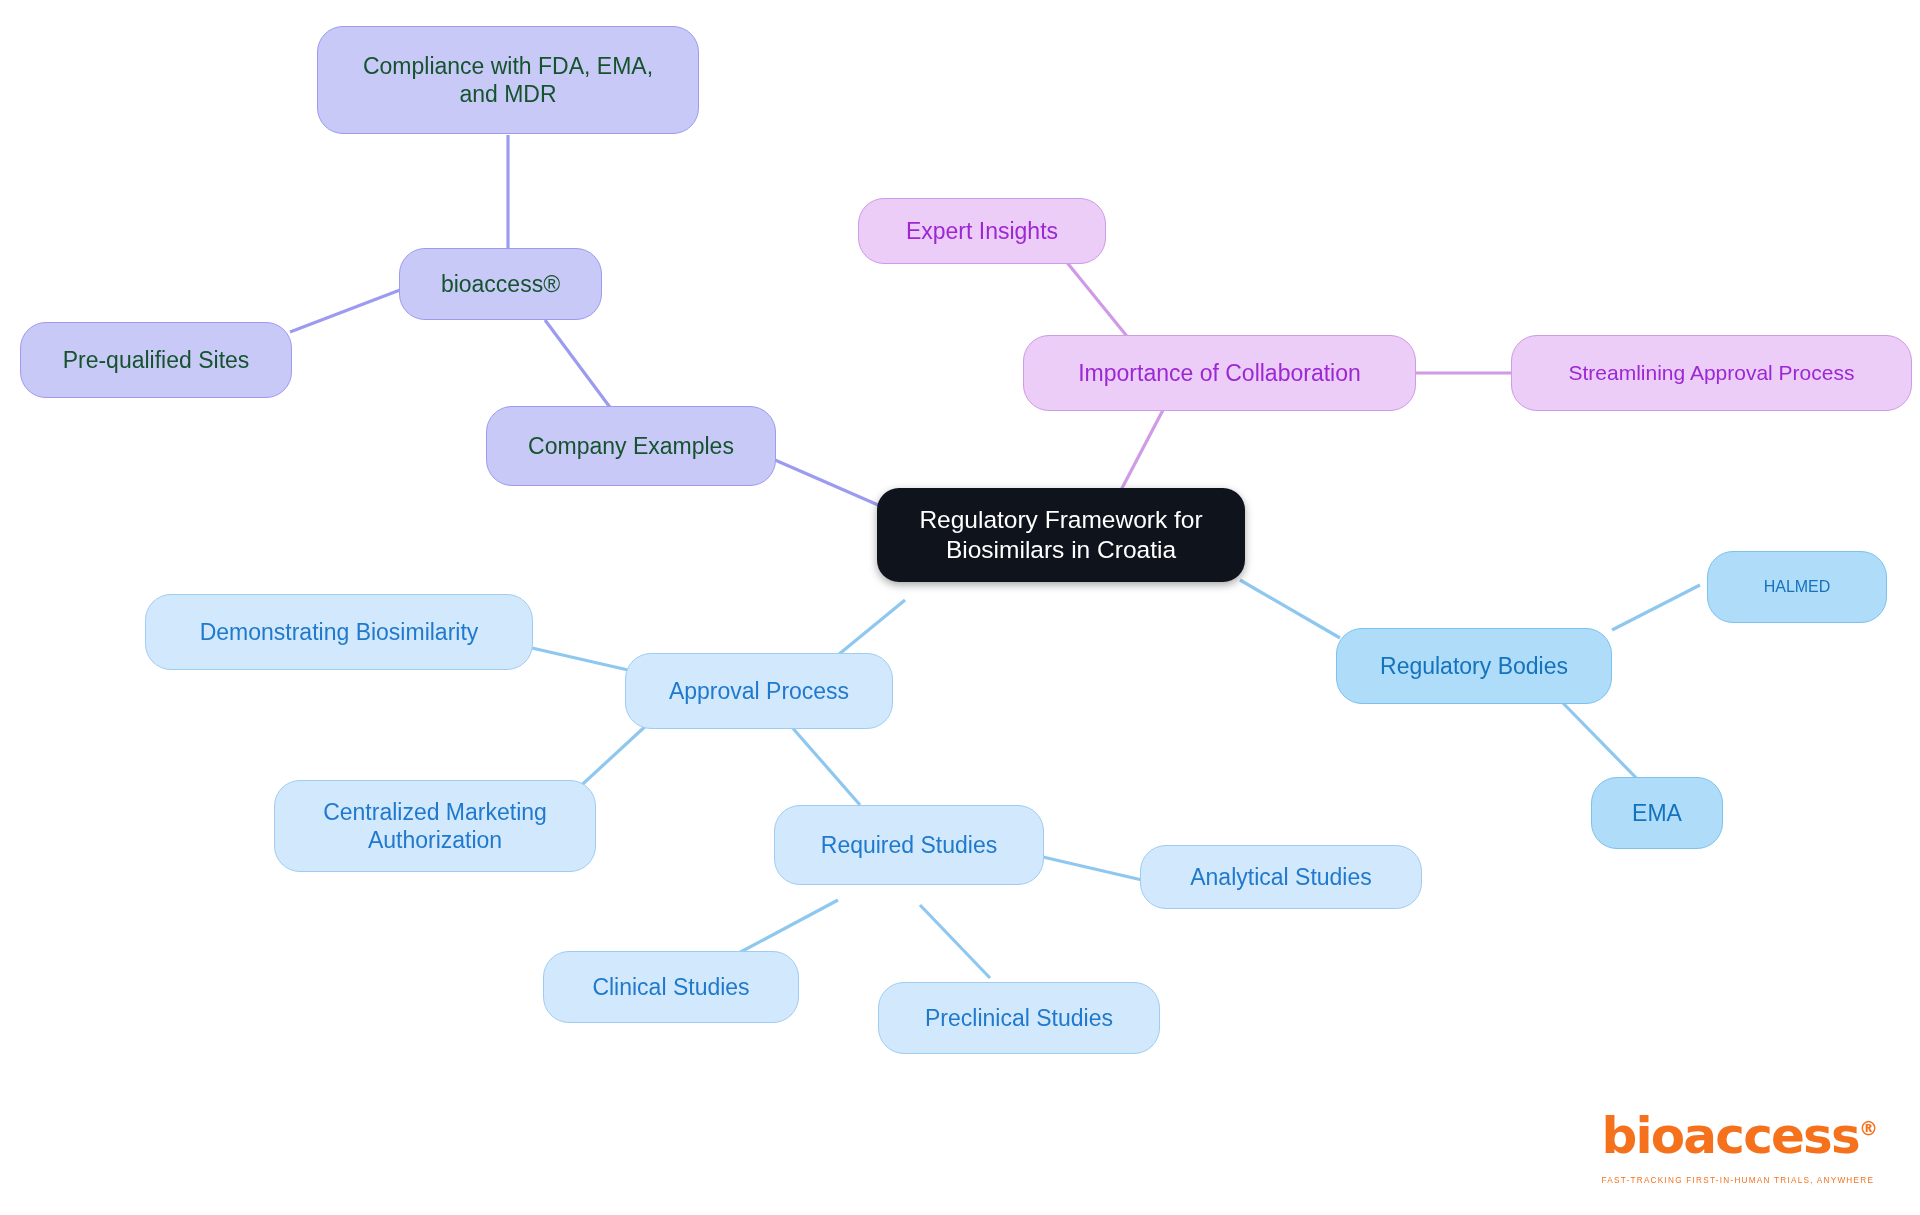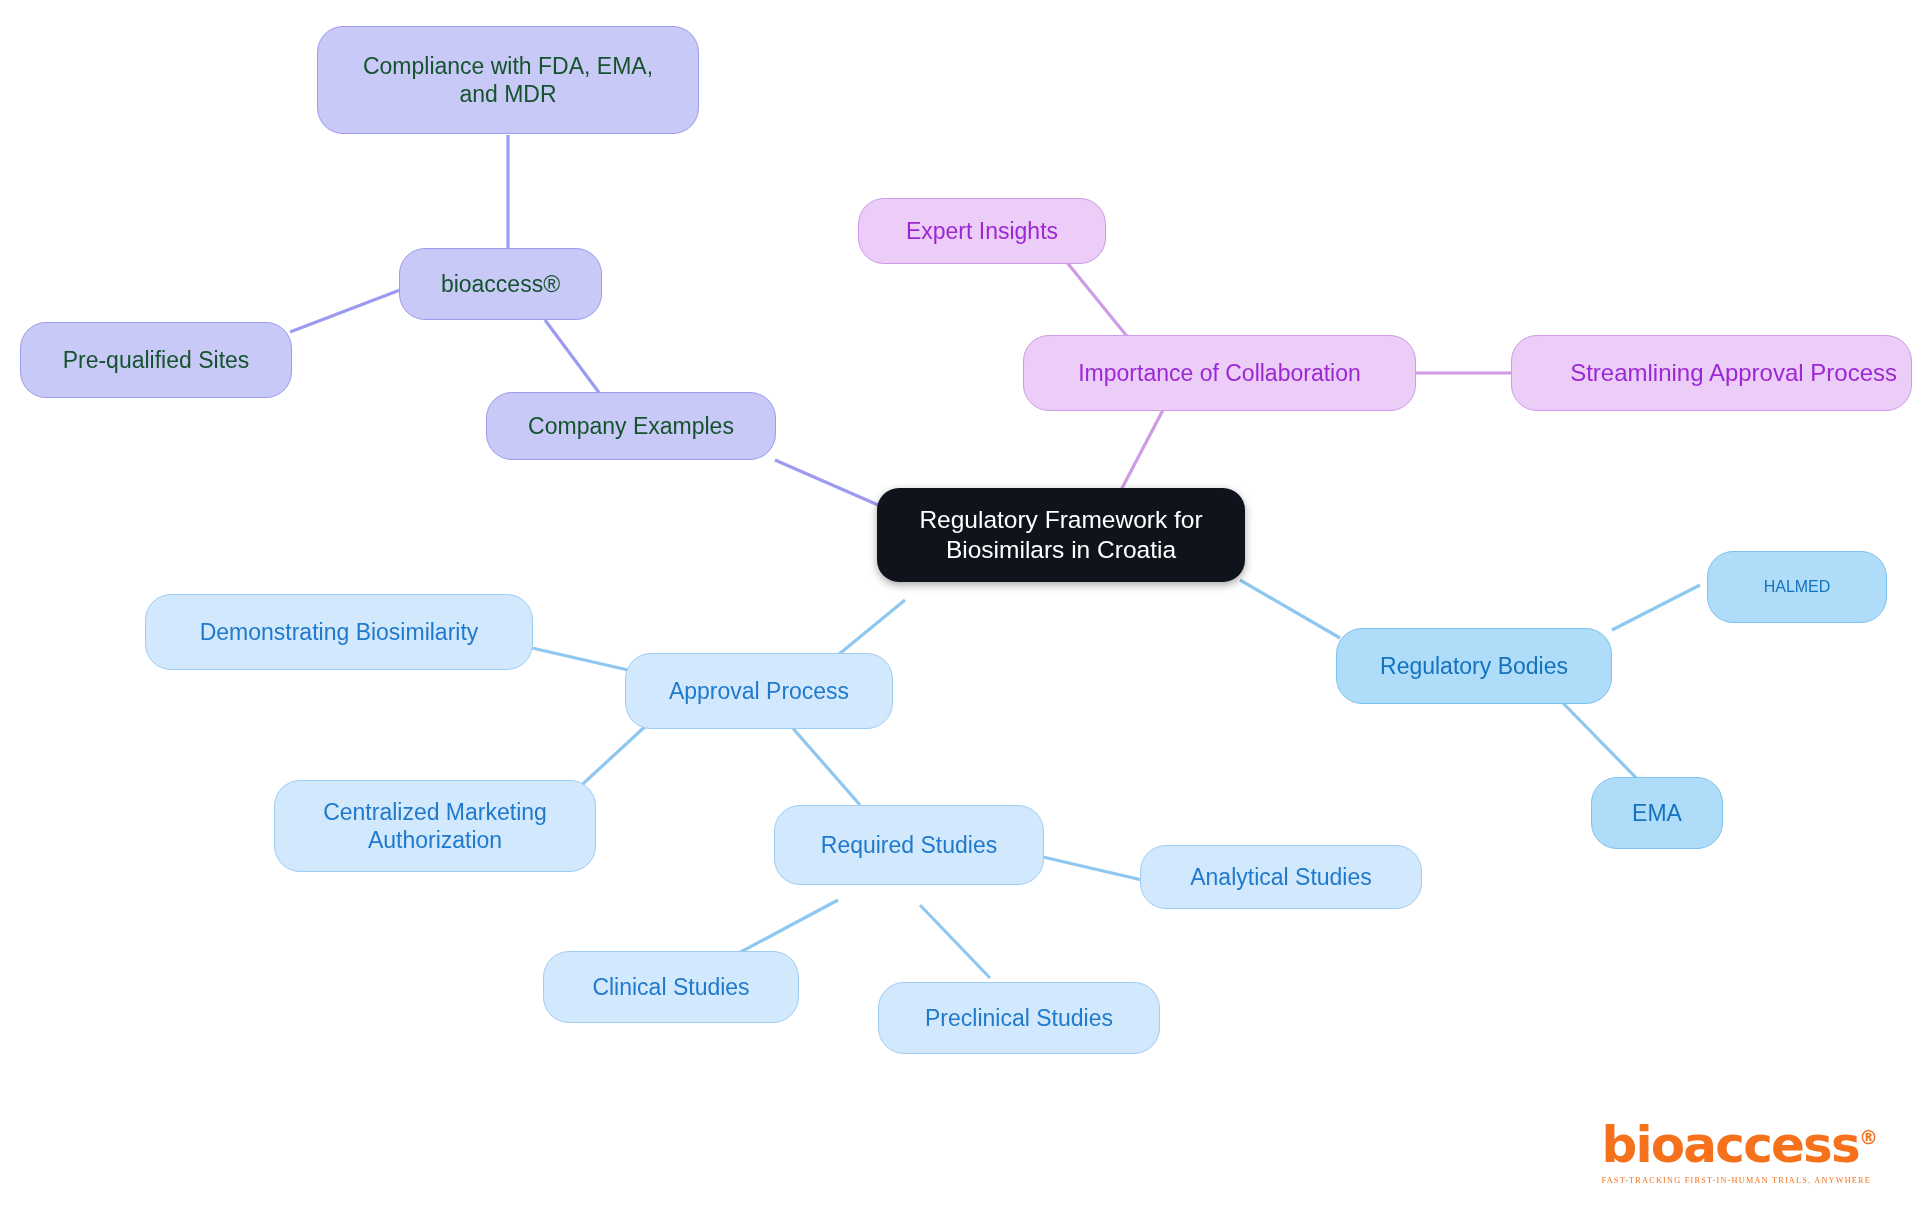--- a/index.html
+++ b/index.html
@@ -80,25 +80,25 @@
     letter-spacing: -1.8px;
     color: #f5711c;
     line-height: 1;
   }
   #logo .mark sup {
     font-size: 19px;
     vertical-align: super;
     letter-spacing: 0;
   }
   #logo .tag {
-    font-family: Liberation Serif, serif;
+    font-family: Liberation Sans, sans-serif;
     font-size: 8.2px;
     letter-spacing: 1.25px;
     color: #f5711c;
-    margin-top: 6px;
+    margin-top: 15px;
     white-space: nowrap;
   }
 </style>
 </head>
 <body>
 
 <div id="canvas">
 
   <svg id="edges" viewBox="0 0 1920 1215" preserveAspectRatio="none">
 
@@ -135,33 +135,33 @@
   </div>
 
   <div class="node purple" style="left:399px; top:248px; width:203px; height:72px; font-size:23px;">
     <span>bioaccess®</span>
   </div>
 
   <div class="node purple" style="left:20px; top:322px; width:272px; height:76px; font-size:23px;">
     <span>Pre-qualified Sites</span>
   </div>
 
-  <div class="node purple" style="left:486px; top:392px; width:290px; height:68px; font-size:23px;">
+  <div class="node purple" style="left:486px; top:406px; width:290px; height:80px; font-size:23px;">
     <span>Company Examples</span>
   </div>
 
   <div class="node magenta" style="left:858px; top:198px; width:248px; height:66px; font-size:23px;">
     <span>Expert Insights</span>
   </div>
 
   <div class="node magenta" style="left:1023px; top:335px; width:393px; height:76px; font-size:23px;">
     <span>Importance of Collaboration</span>
   </div>
 
-  <div class="node magenta" style="left:1511px; top:335px; width:401px; height:76px; font-size:24px;justify-content:flex-end;">
+  <div class="node magenta" style="left:1511px; top:335px; width:401px; height:76px; font-size:21px;">
     <span>Streamlining Approval Process</span>
   </div>
 
   <div class="node blue-mid" style="left:1336px; top:628px; width:276px; height:76px; font-size:23px;">
     <span>Regulatory Bodies</span>
   </div>
 
   <div class="node blue-mid" style="left:1707px; top:551px; width:180px; height:72px; font-size:16px;">
     <span>HALMED</span>
   </div>

